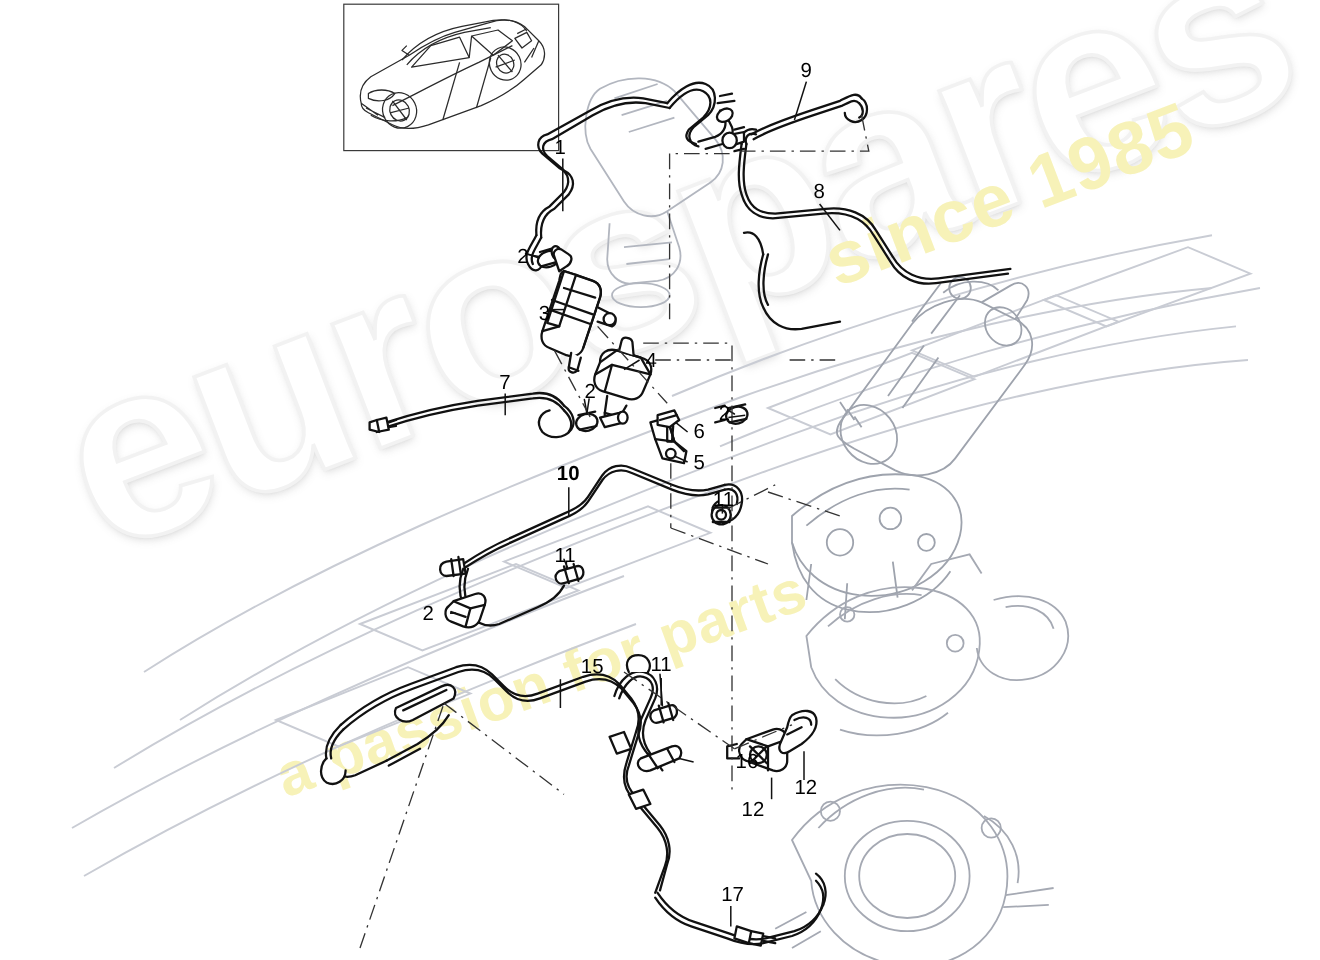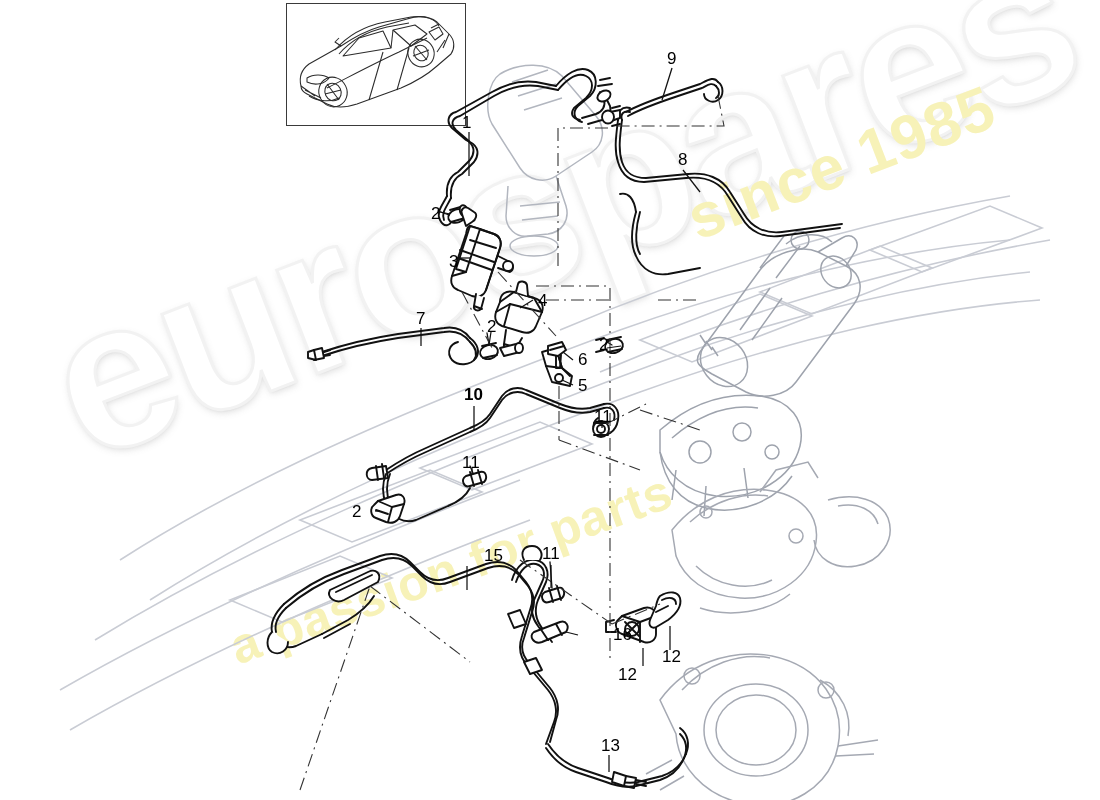--- a/index.html
+++ b/index.html
@@ -453,15 +453,15 @@
   <div class="lbl" style="left:667px; top:50px;">9</div>
   <div class="lbl" style="left:464px; top:386px;font-weight:bold;">10</div>
   <div class="lbl" style="left:594px; top:408px;">11</div>
   <div class="lbl" style="left:462px; top:454px;">11</div>
   <div class="lbl" style="left:352px; top:503px;">2</div>
   <div class="lbl" style="left:484px; top:547px;">15</div>
   <div class="lbl" style="left:542px; top:545px;">11</div>
   <div class="lbl" style="left:613px; top:626px;text-align:right;">16</div>
   <div class="lbl" style="left:618px; top:666px;">12</div>
   <div class="lbl" style="left:662px; top:648px;">12</div>
-  <div class="lbl" style="left:601px; top:737px;">13</div>
+  <div class="lbl" style="left:601px; top:737px;">17</div>
 
 </div>
 
 </body></html>

